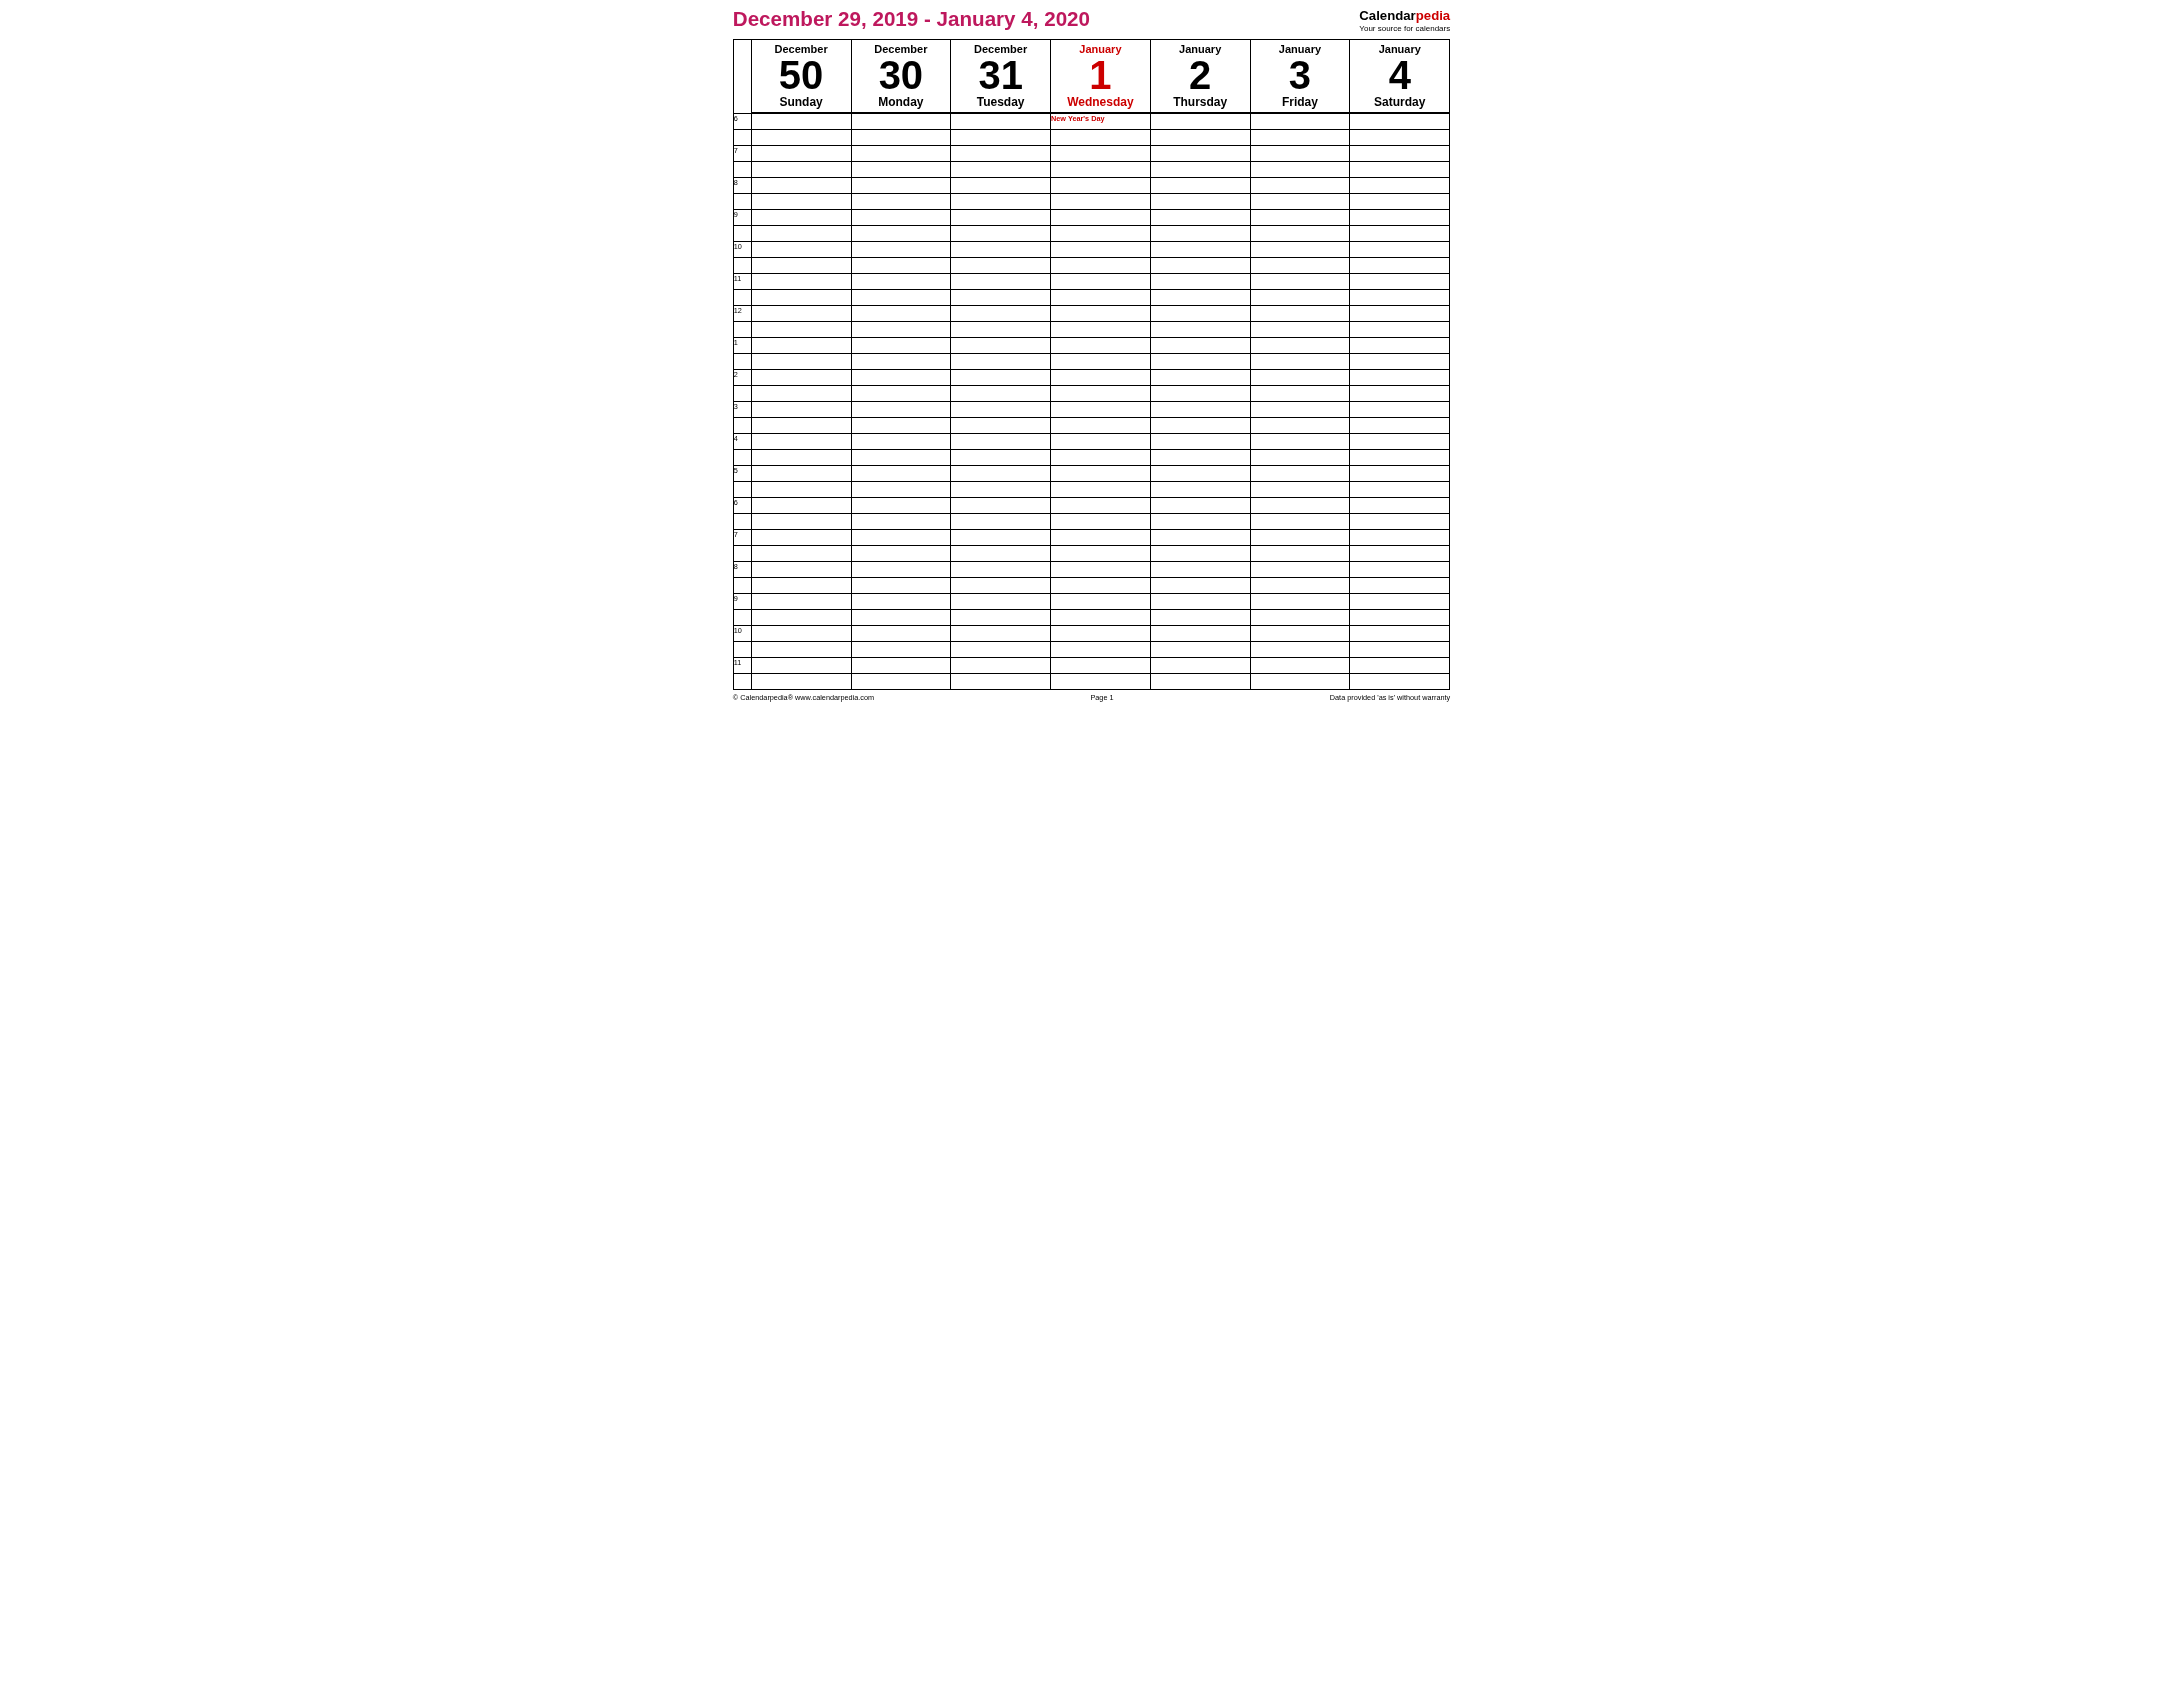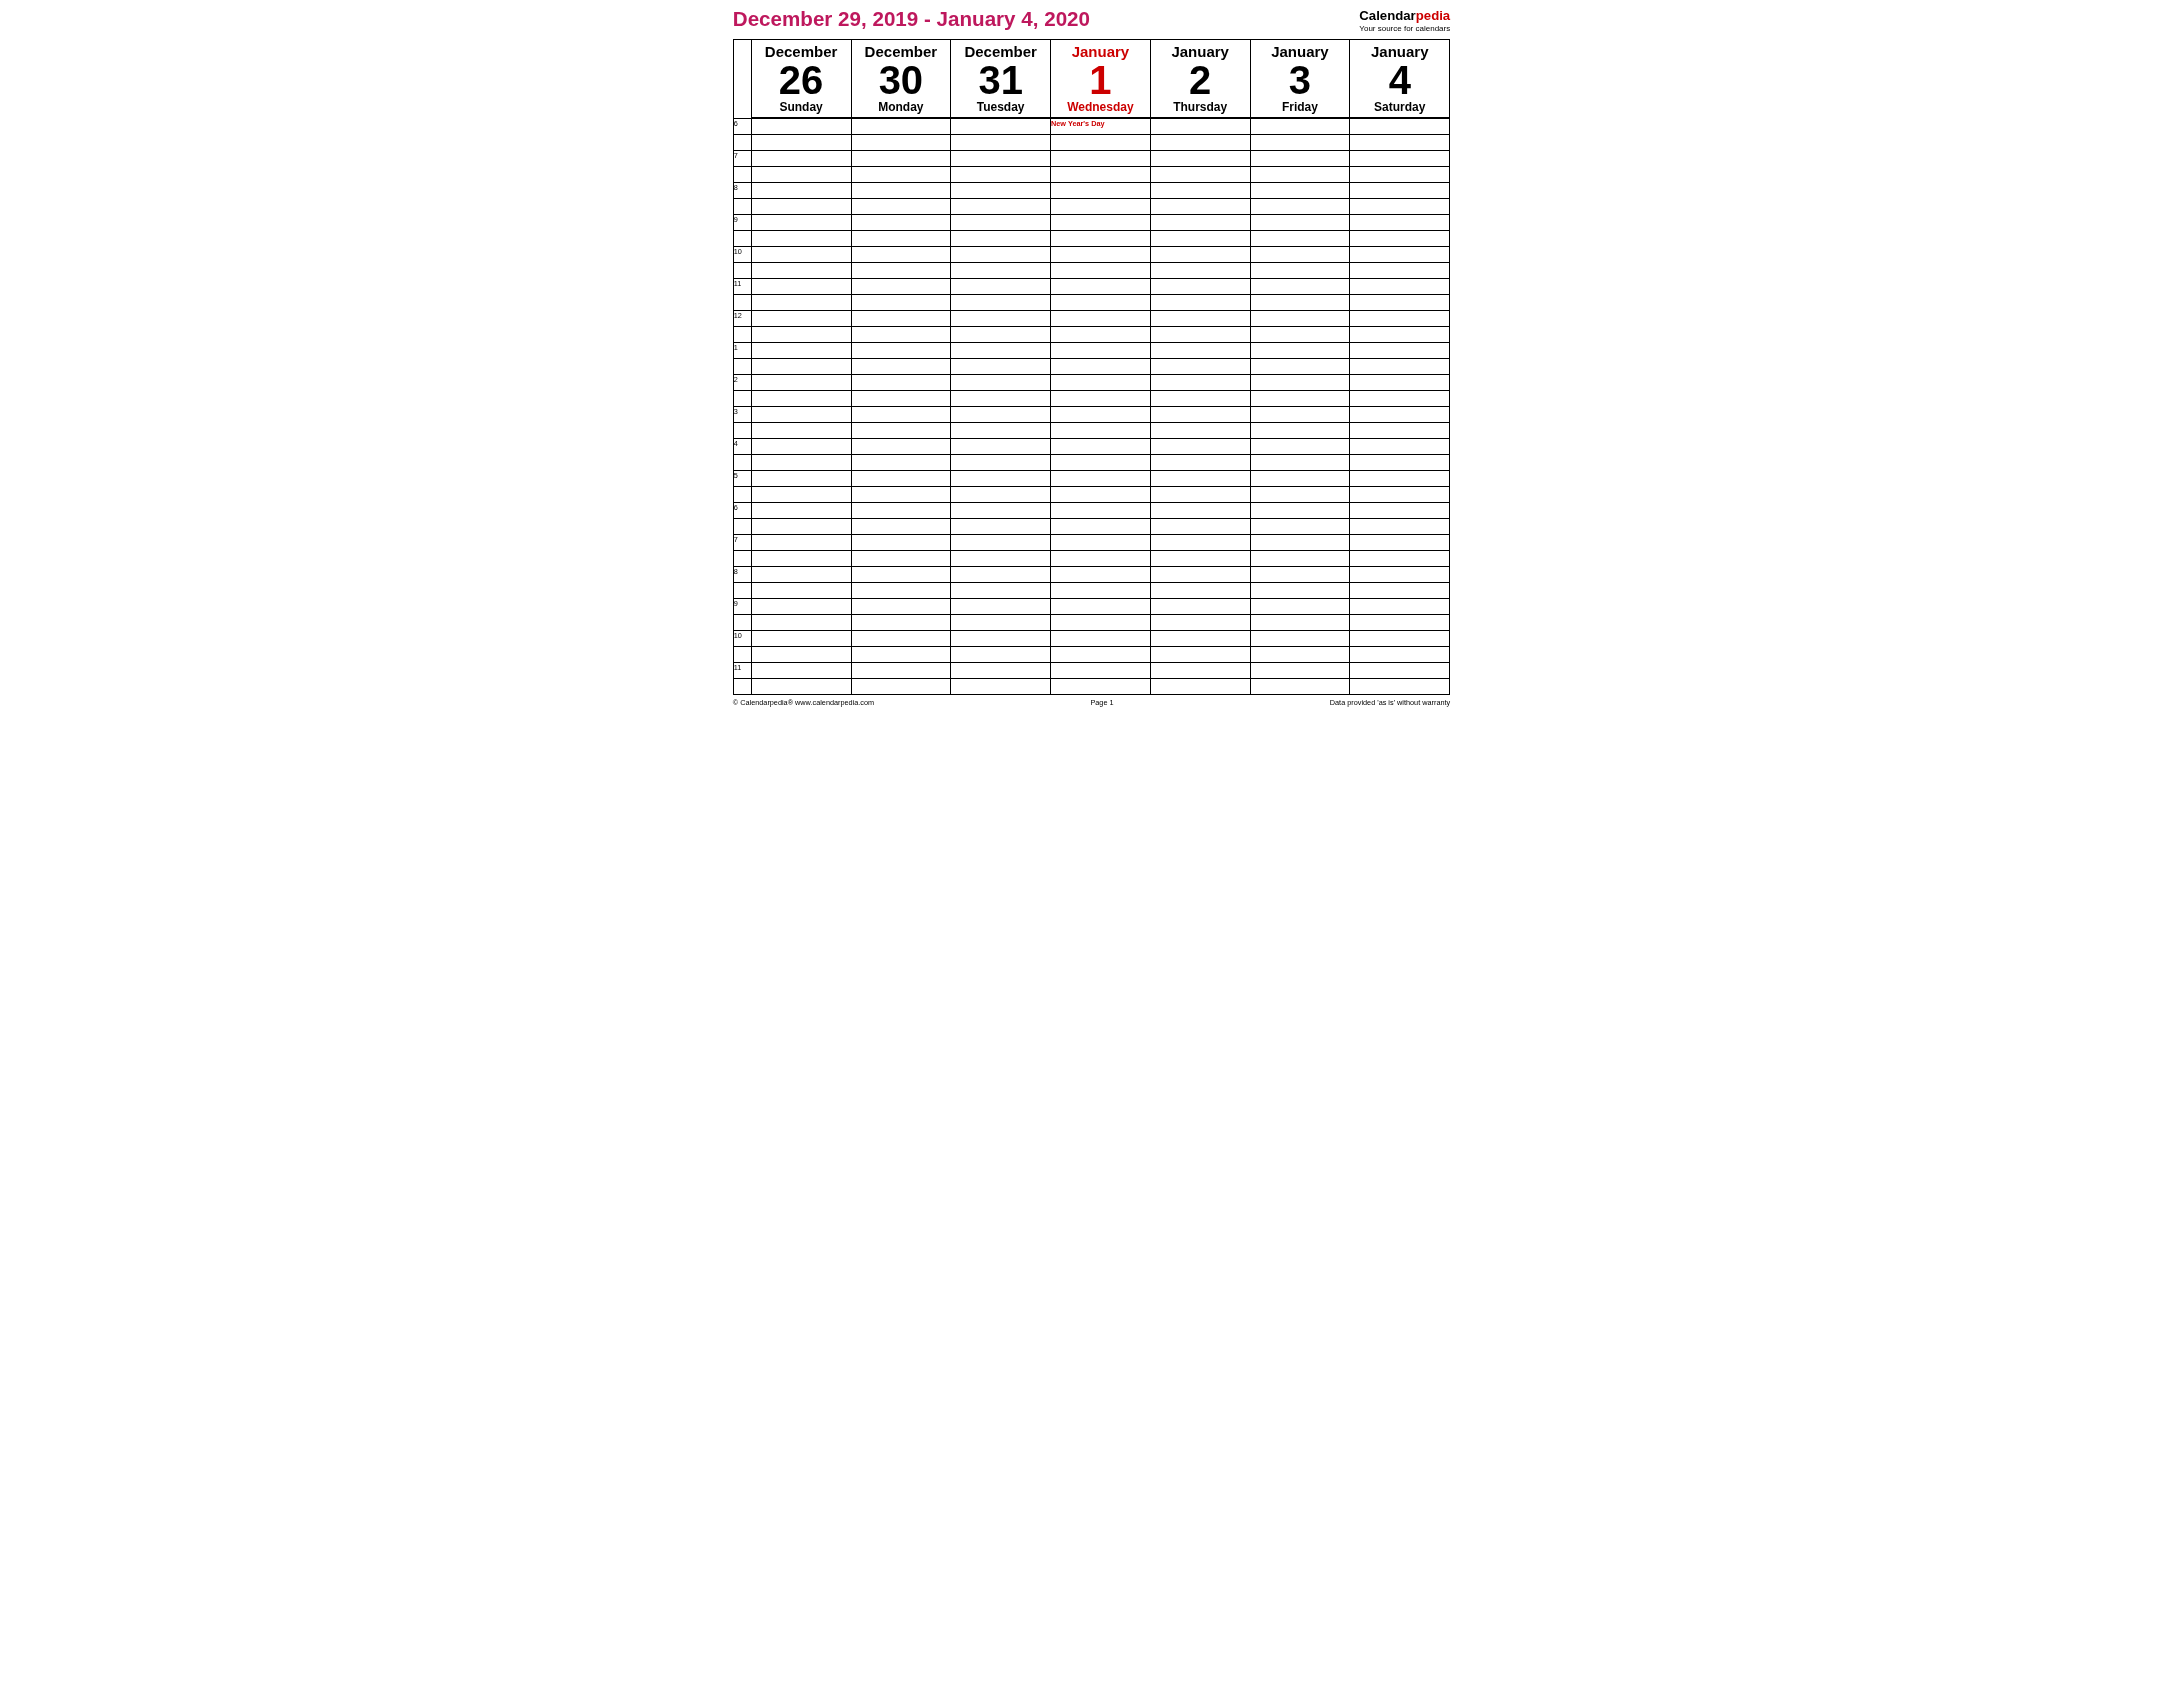--- a/index.html
+++ b/index.html
@@ -52,21 +52,21 @@
       padding: 0;
     }
 
     
     .day-header {
       text-align: center;
       padding: 2.9px 1.5px;
       border-bottom: 1.5px solid #000;
     }
     .day-header .month-name {
-      font-size: 15px;
+      font-size: 11px;
       font-weight: bold;
       color: #000;
       display: block;
     }
     .day-header .month-name.red { color: #cc0000; }
     .day-header .day-num {
       font-size: 40px;
       font-weight: 900;
       color: #000;
       line-height: 1;
@@ -141,21 +141,21 @@
   </div>
 
   <table class="cal-table">
     <thead>
       <tr>
         <td class="col-time"></td>
 
       <td class="col-day">
             <div class="day-header">
               <span class="month-name">December</span>
-              <span class="day-num">26</span>
+              <span class="day-num">50</span>
               <span class="day-name">Sunday</span>
             </div>
           </td>
           <td class="col-day">
             <div class="day-header">
               <span class="month-name">December</span>
               <span class="day-num">30</span>
               <span class="day-name">Monday</span>
             </div>
           </td>

